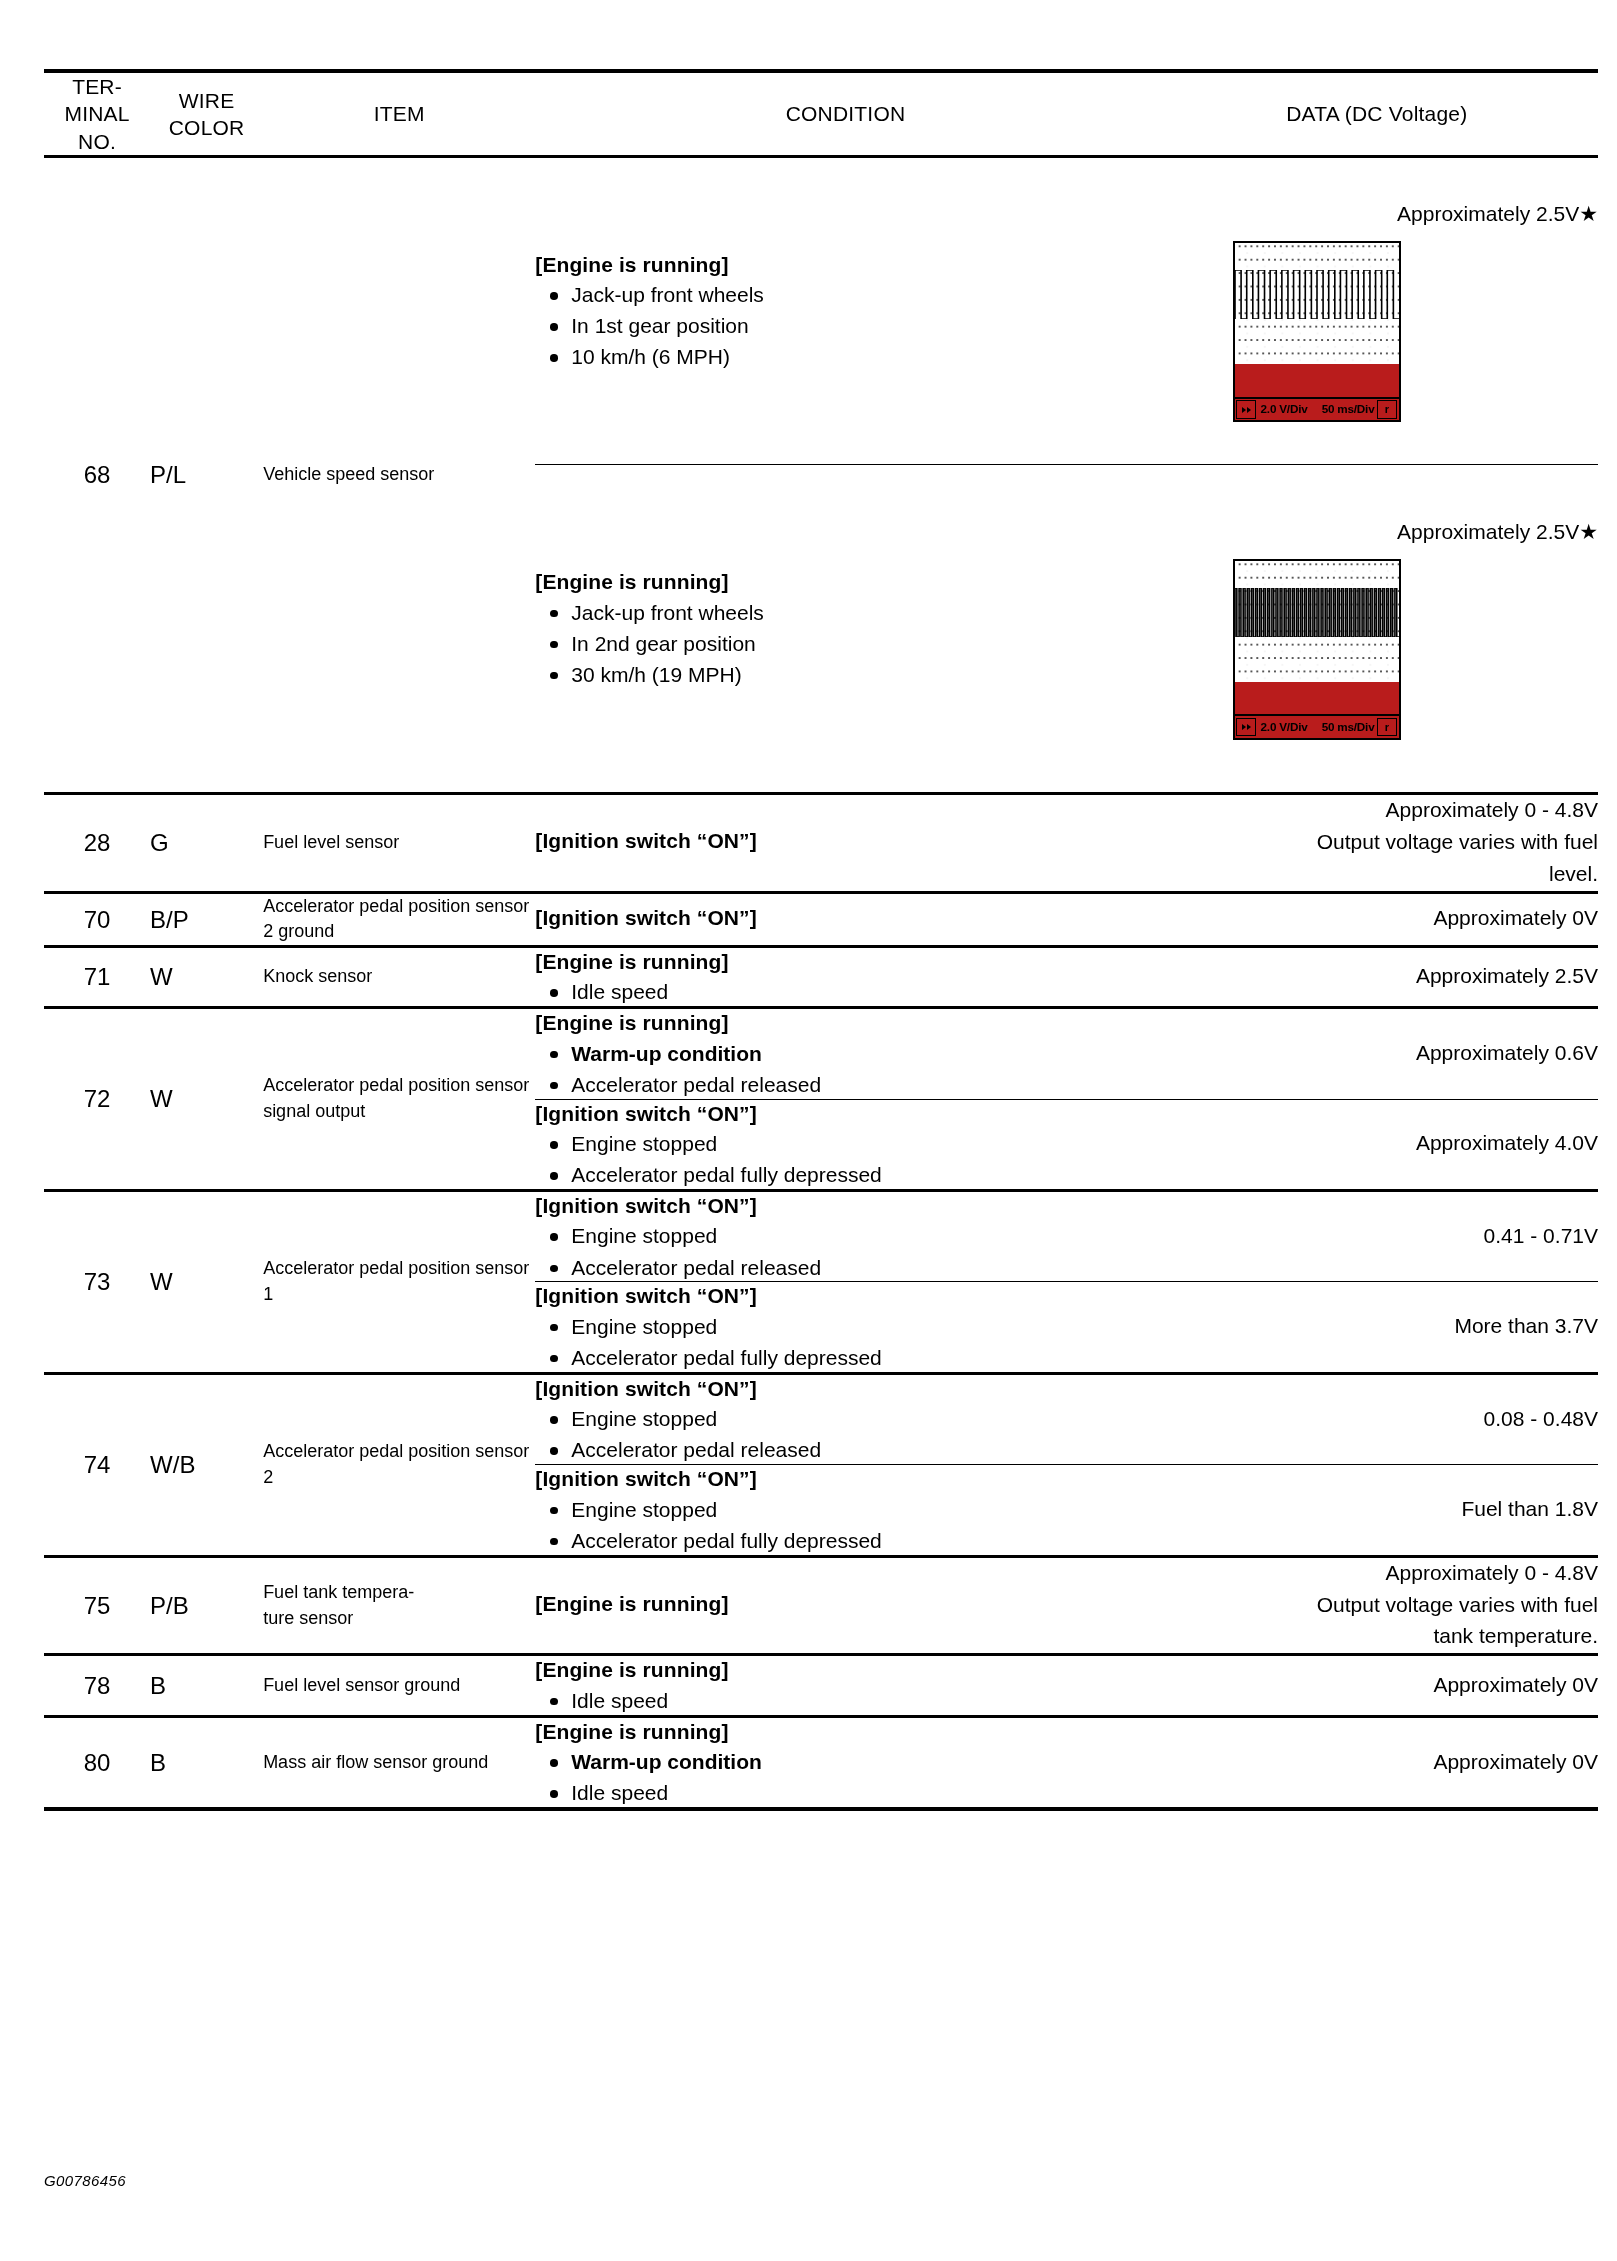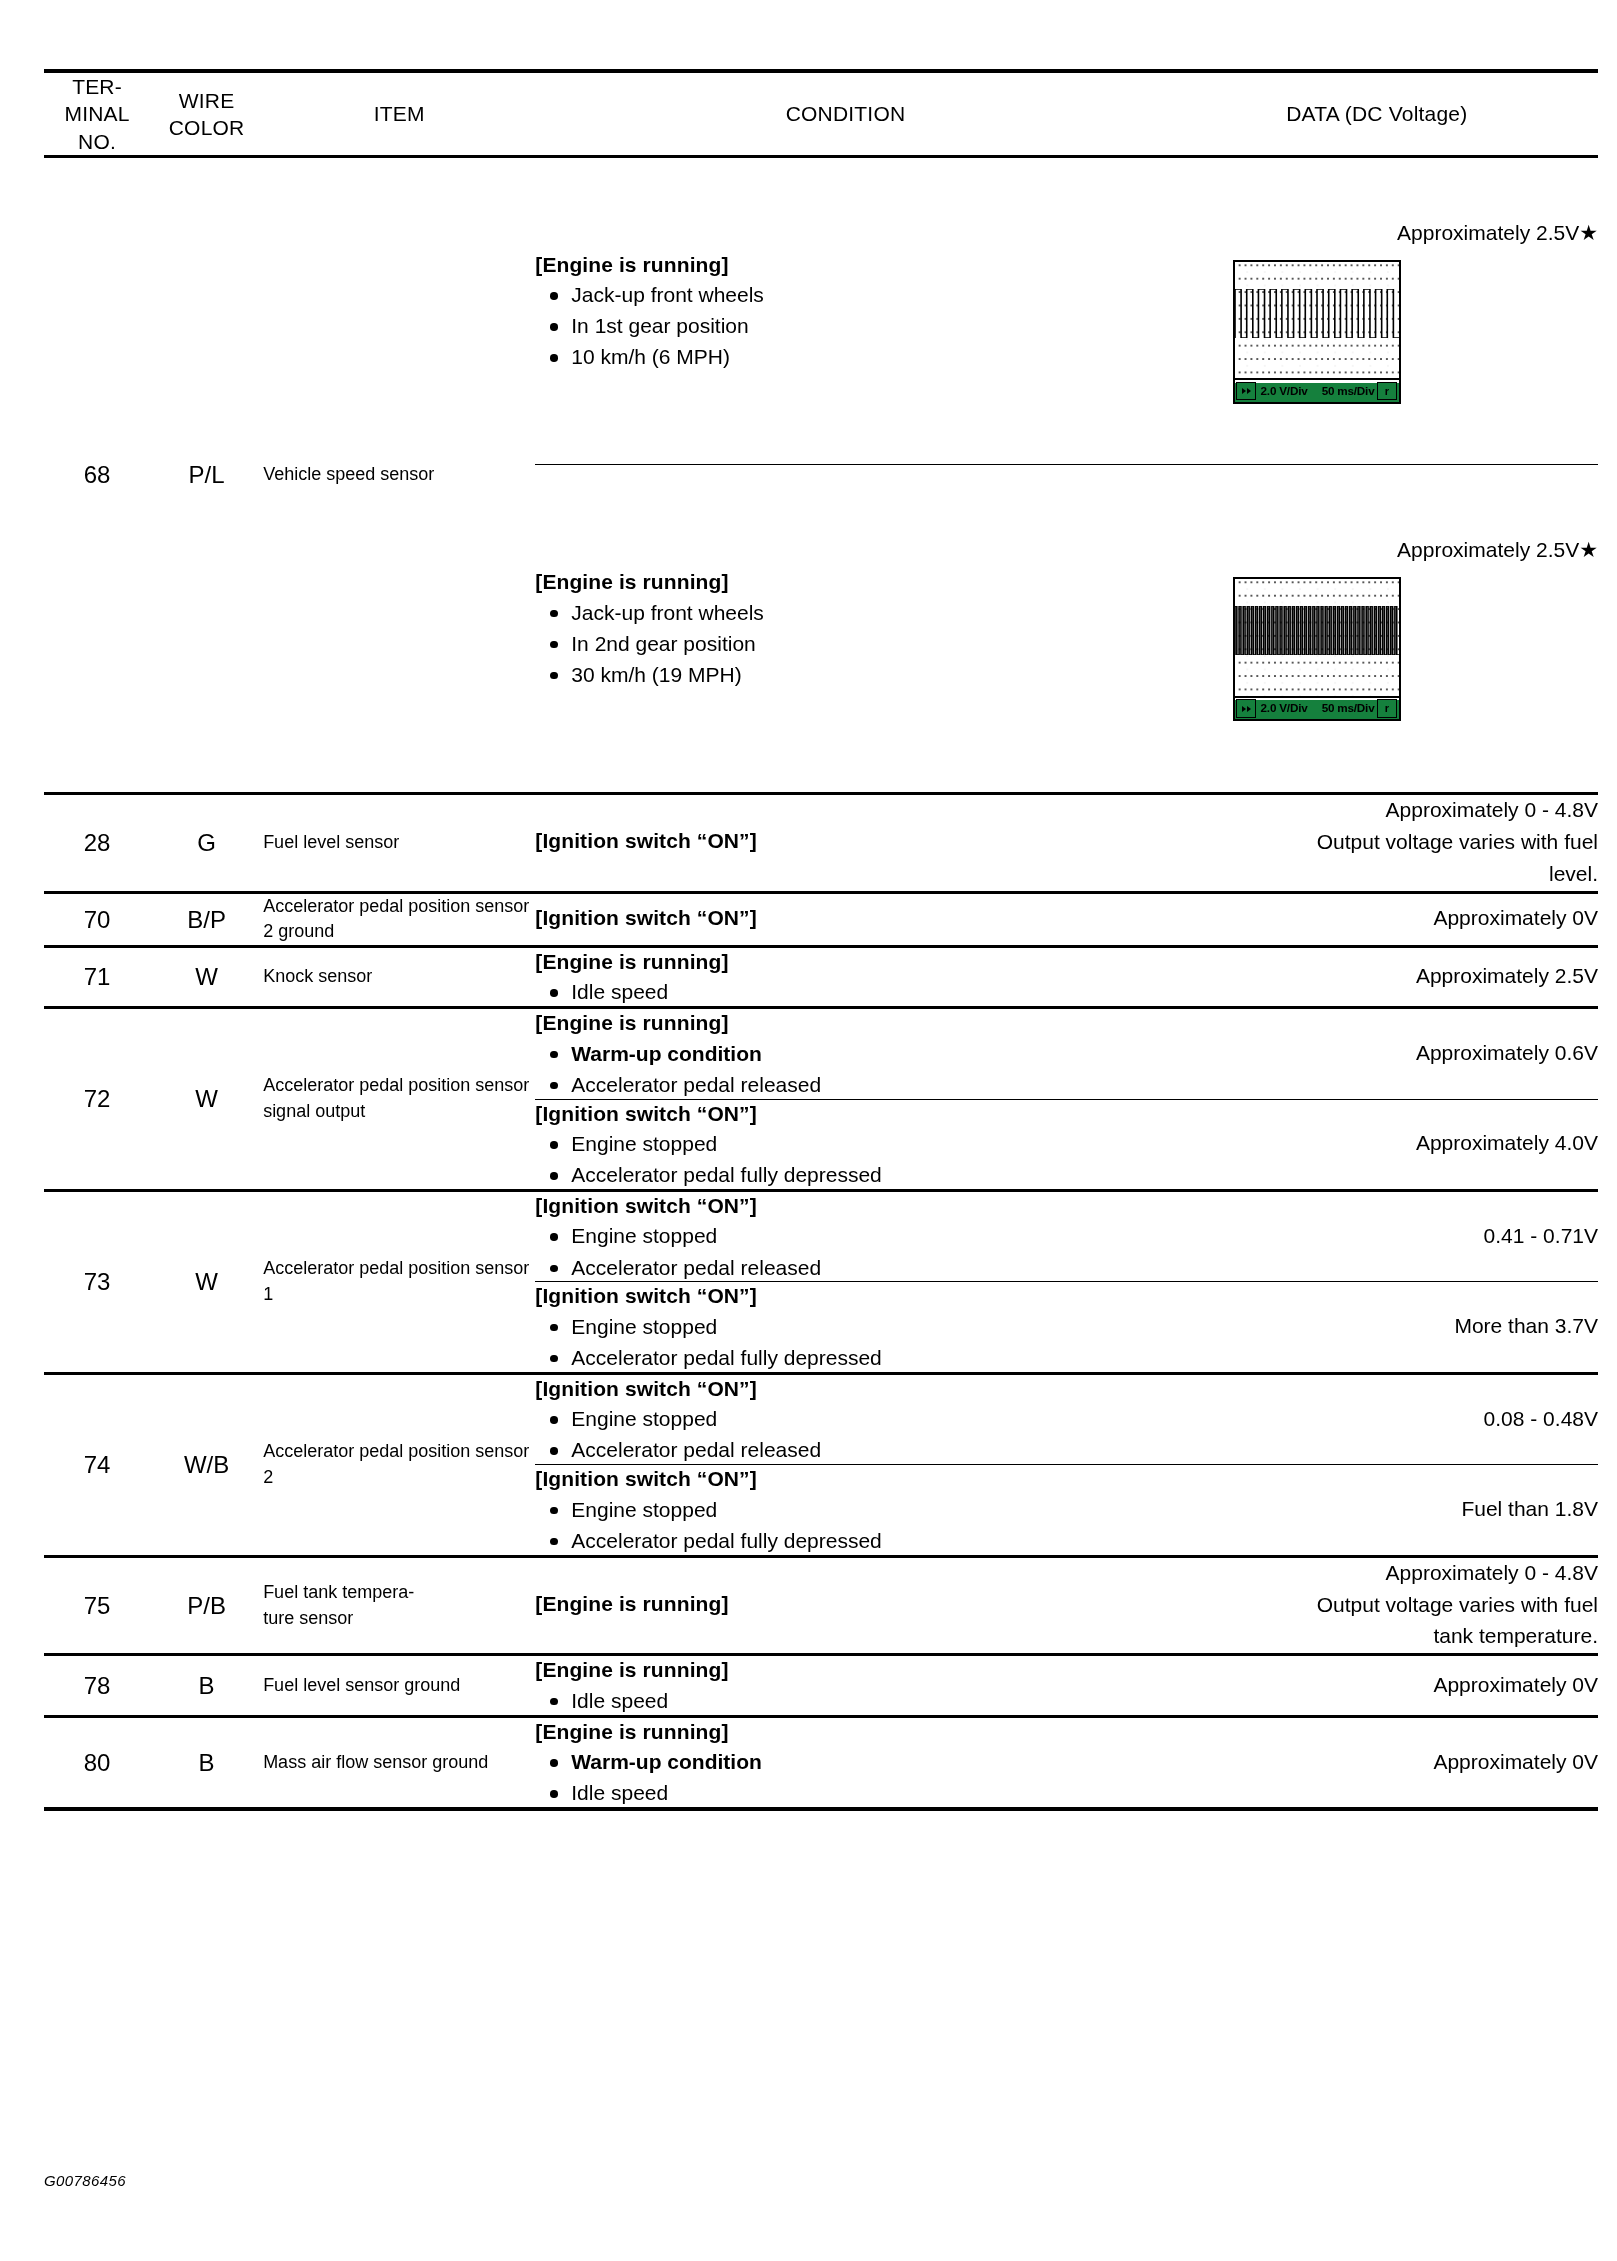--- a/index.html
+++ b/index.html
@@ -75,21 +75,21 @@
     padding: 11.7px 5px 13.4px 5px;
     letter-spacing: 0.2px;
   }
 
   
   td.term, td.wire {
     font-size: 24px;
     line-height: 1.3;
   }
   td.term { text-align: center; }
-  td.wire { text-align: center; padding-left: 11.7px; }
+  td.wire { text-align: left; padding-left: 11.7px; }
 
   td.item {
     font-size: 18px;
     line-height: 1.42;
     text-align: left;
     padding: 8.4px 6.7px 8.4px 13.4px;
   }
 
   td.cond {
     font-size: 21px;
@@ -135,23 +135,23 @@
 
   .data-line { margin: 0 0 1.7px 0; }
 
   
   .scope-wrap {
     margin-top: 11.7px;
     margin-left: 77px;
   }
   .scope {
     width: 168px;
-    height: 144px;
+    height: 181px;
     border: 2.5px solid #000;
-    background: #15803d;
+    background: #b91c1c;
     position: relative;
     box-sizing: border-box;
   }
   .scope-screen {
     position: absolute;
     left: 0; top: 0; right: 0;
     height: 121px;
     overflow: hidden;
     background-color: #fff;
     background-image:

